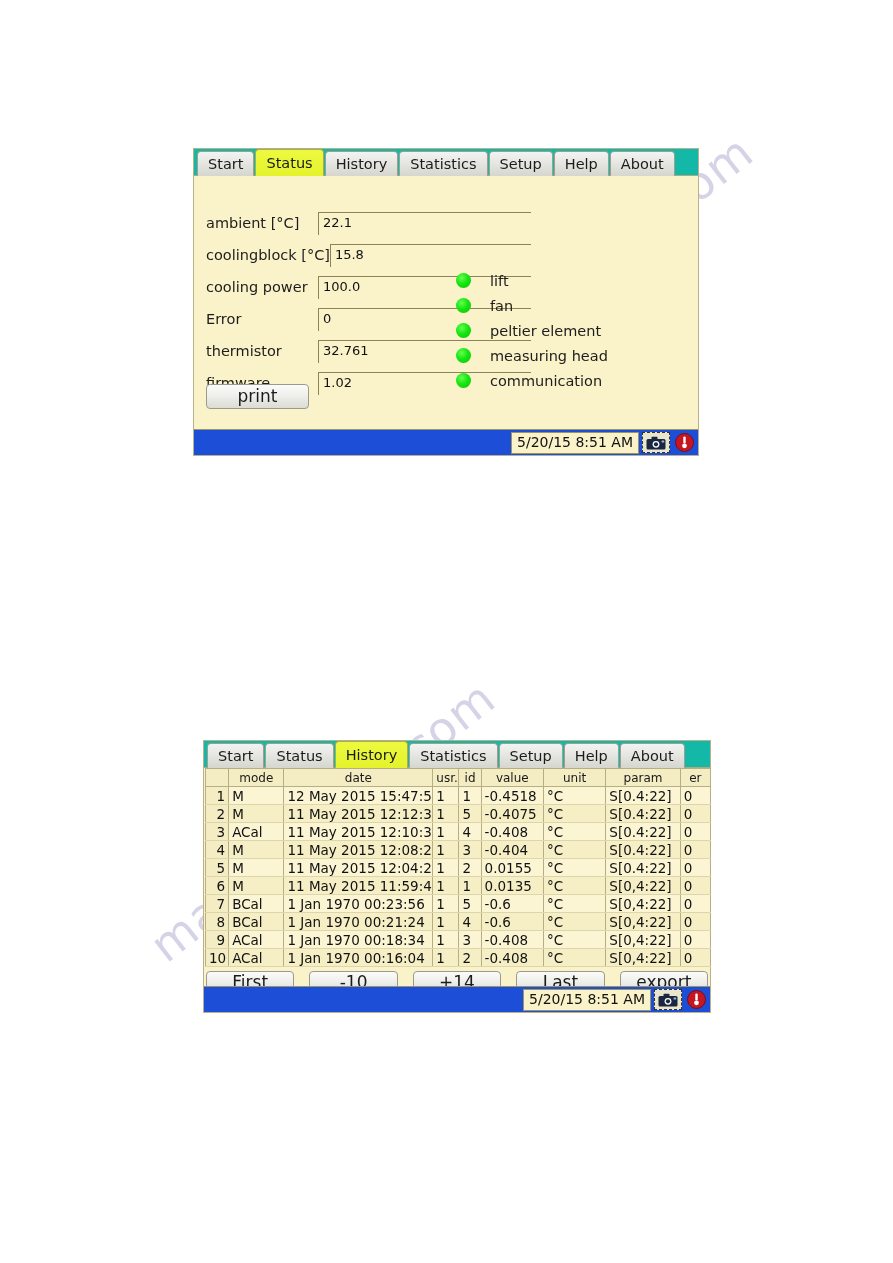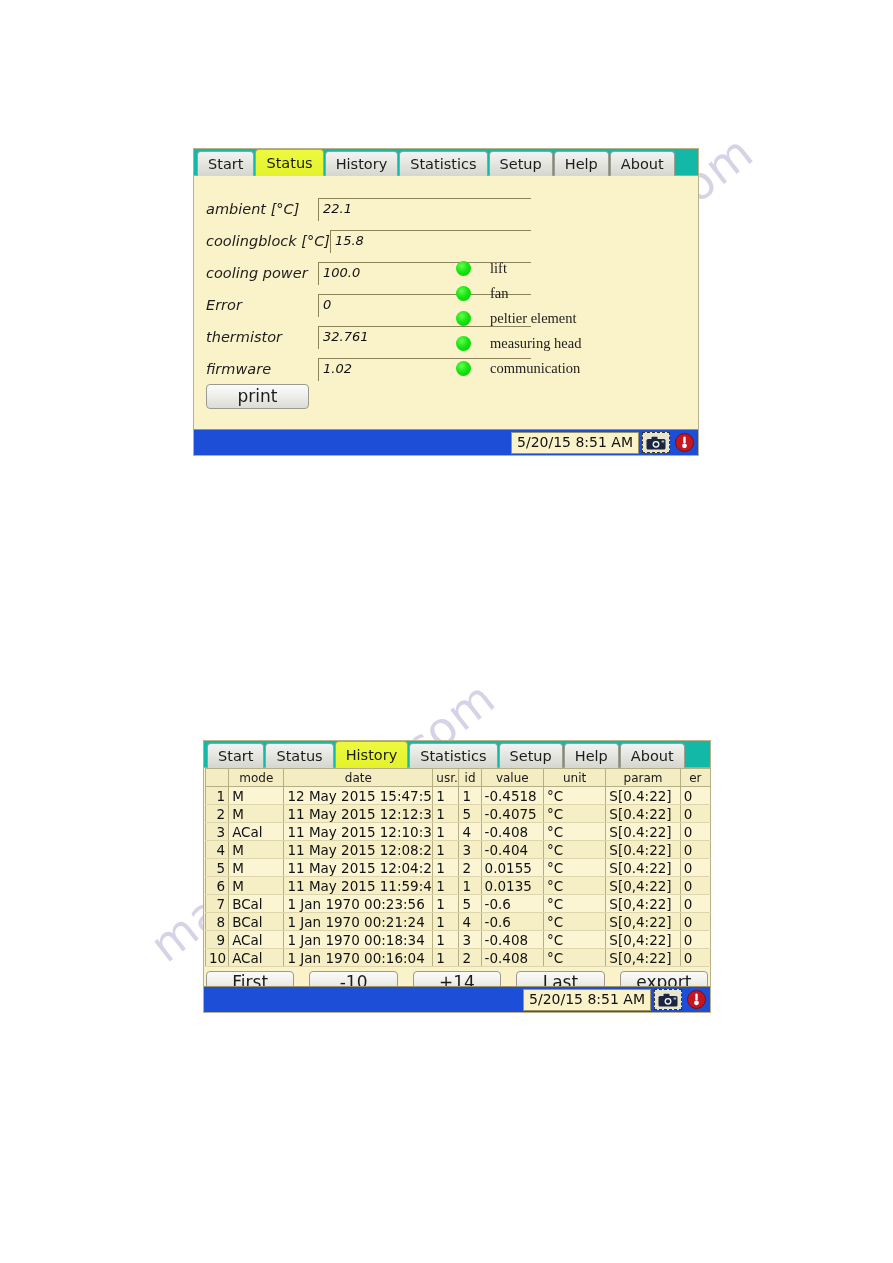--- a/index.html
+++ b/index.html
@@ -100,23 +100,22 @@
   
   .status-body {
     position: relative;
     height: 252px;
     padding: 14px 0 0 0;
     box-sizing: border-box;
   }
   .field-col {
     position: absolute;
     left: 12px;
-    top: 14px;
+    top: 28px;
     width: 325px;
-    font-style: italic;
   }
   .field-row {
     display: flex;
     align-items: flex-end;
     height: 31px;
     margin-bottom: 1px;
   }
   .field-label {
     font-size: 14.5px;
     color: #1d1d1d;
@@ -134,22 +133,21 @@
     box-sizing: border-box;
     height: 23px;
     background: transparent;
     min-width: 0;
   }
 
   
   .led-col {
     position: absolute;
     left: 262px;
-    top: 80px;
-    font-family: Liberation Serif, serif;
+    top: 92px;
   }
   .led-row {
     display: flex;
     align-items: center;
     height: 25px;
   }
   .led {
     width: 15px;
     height: 15px;
     border-radius: 50%;

